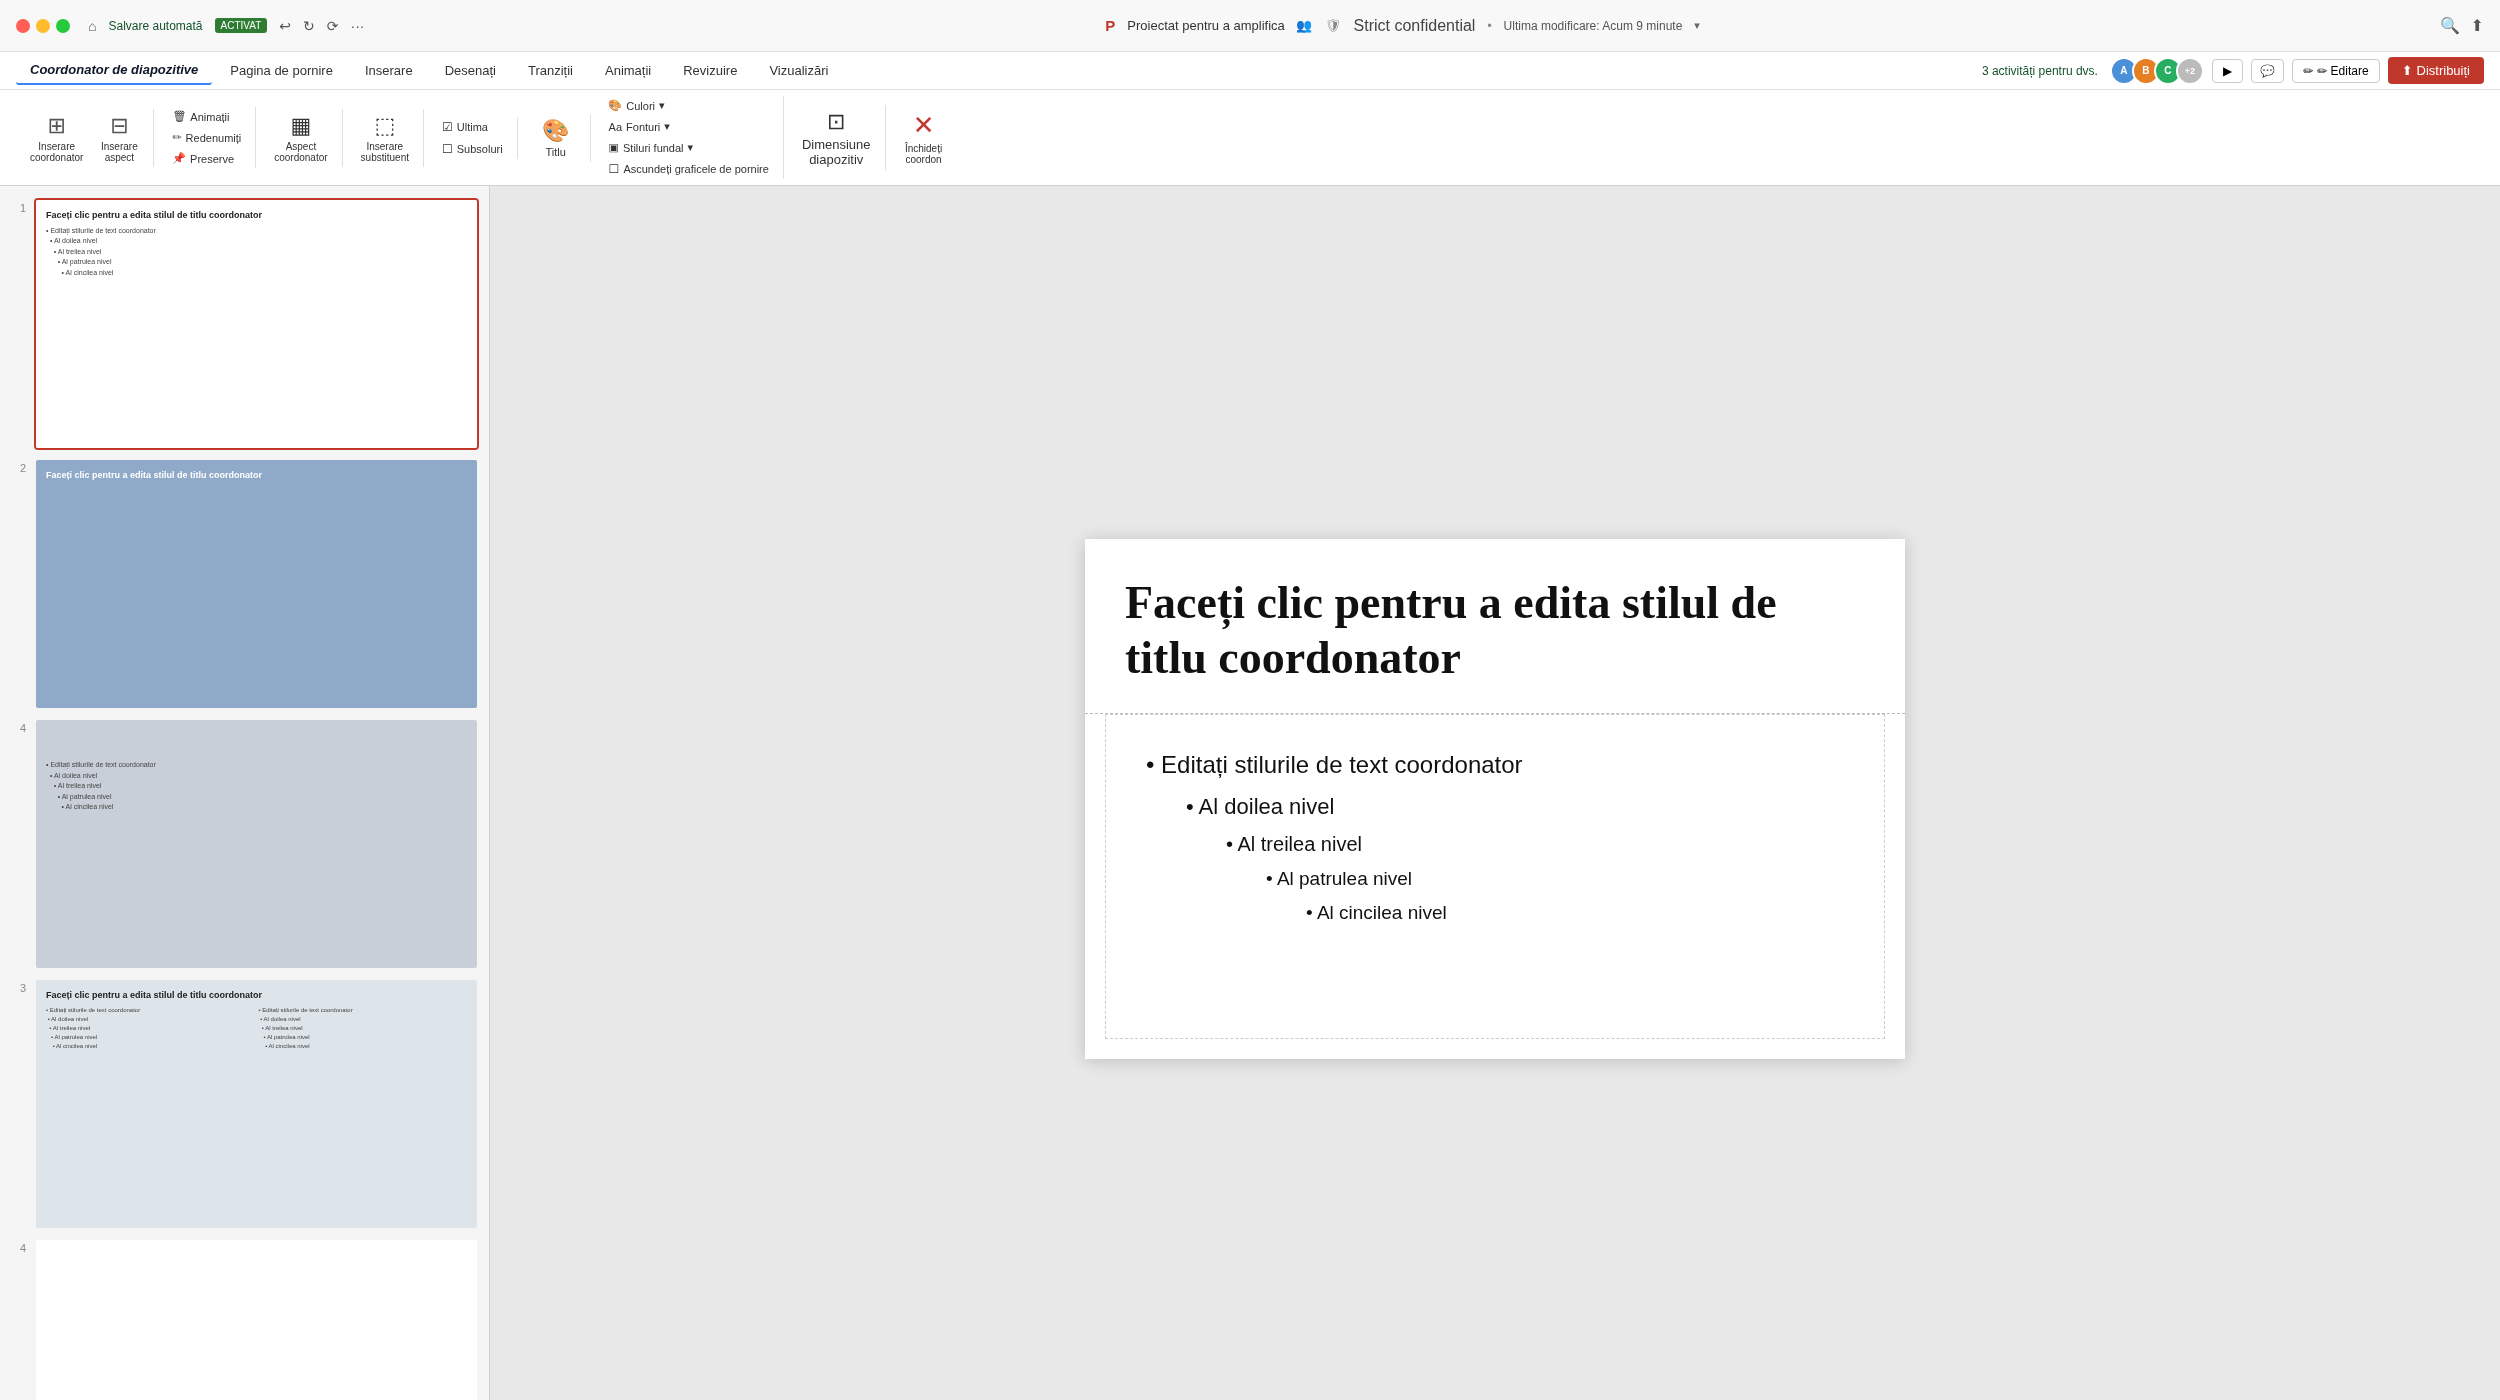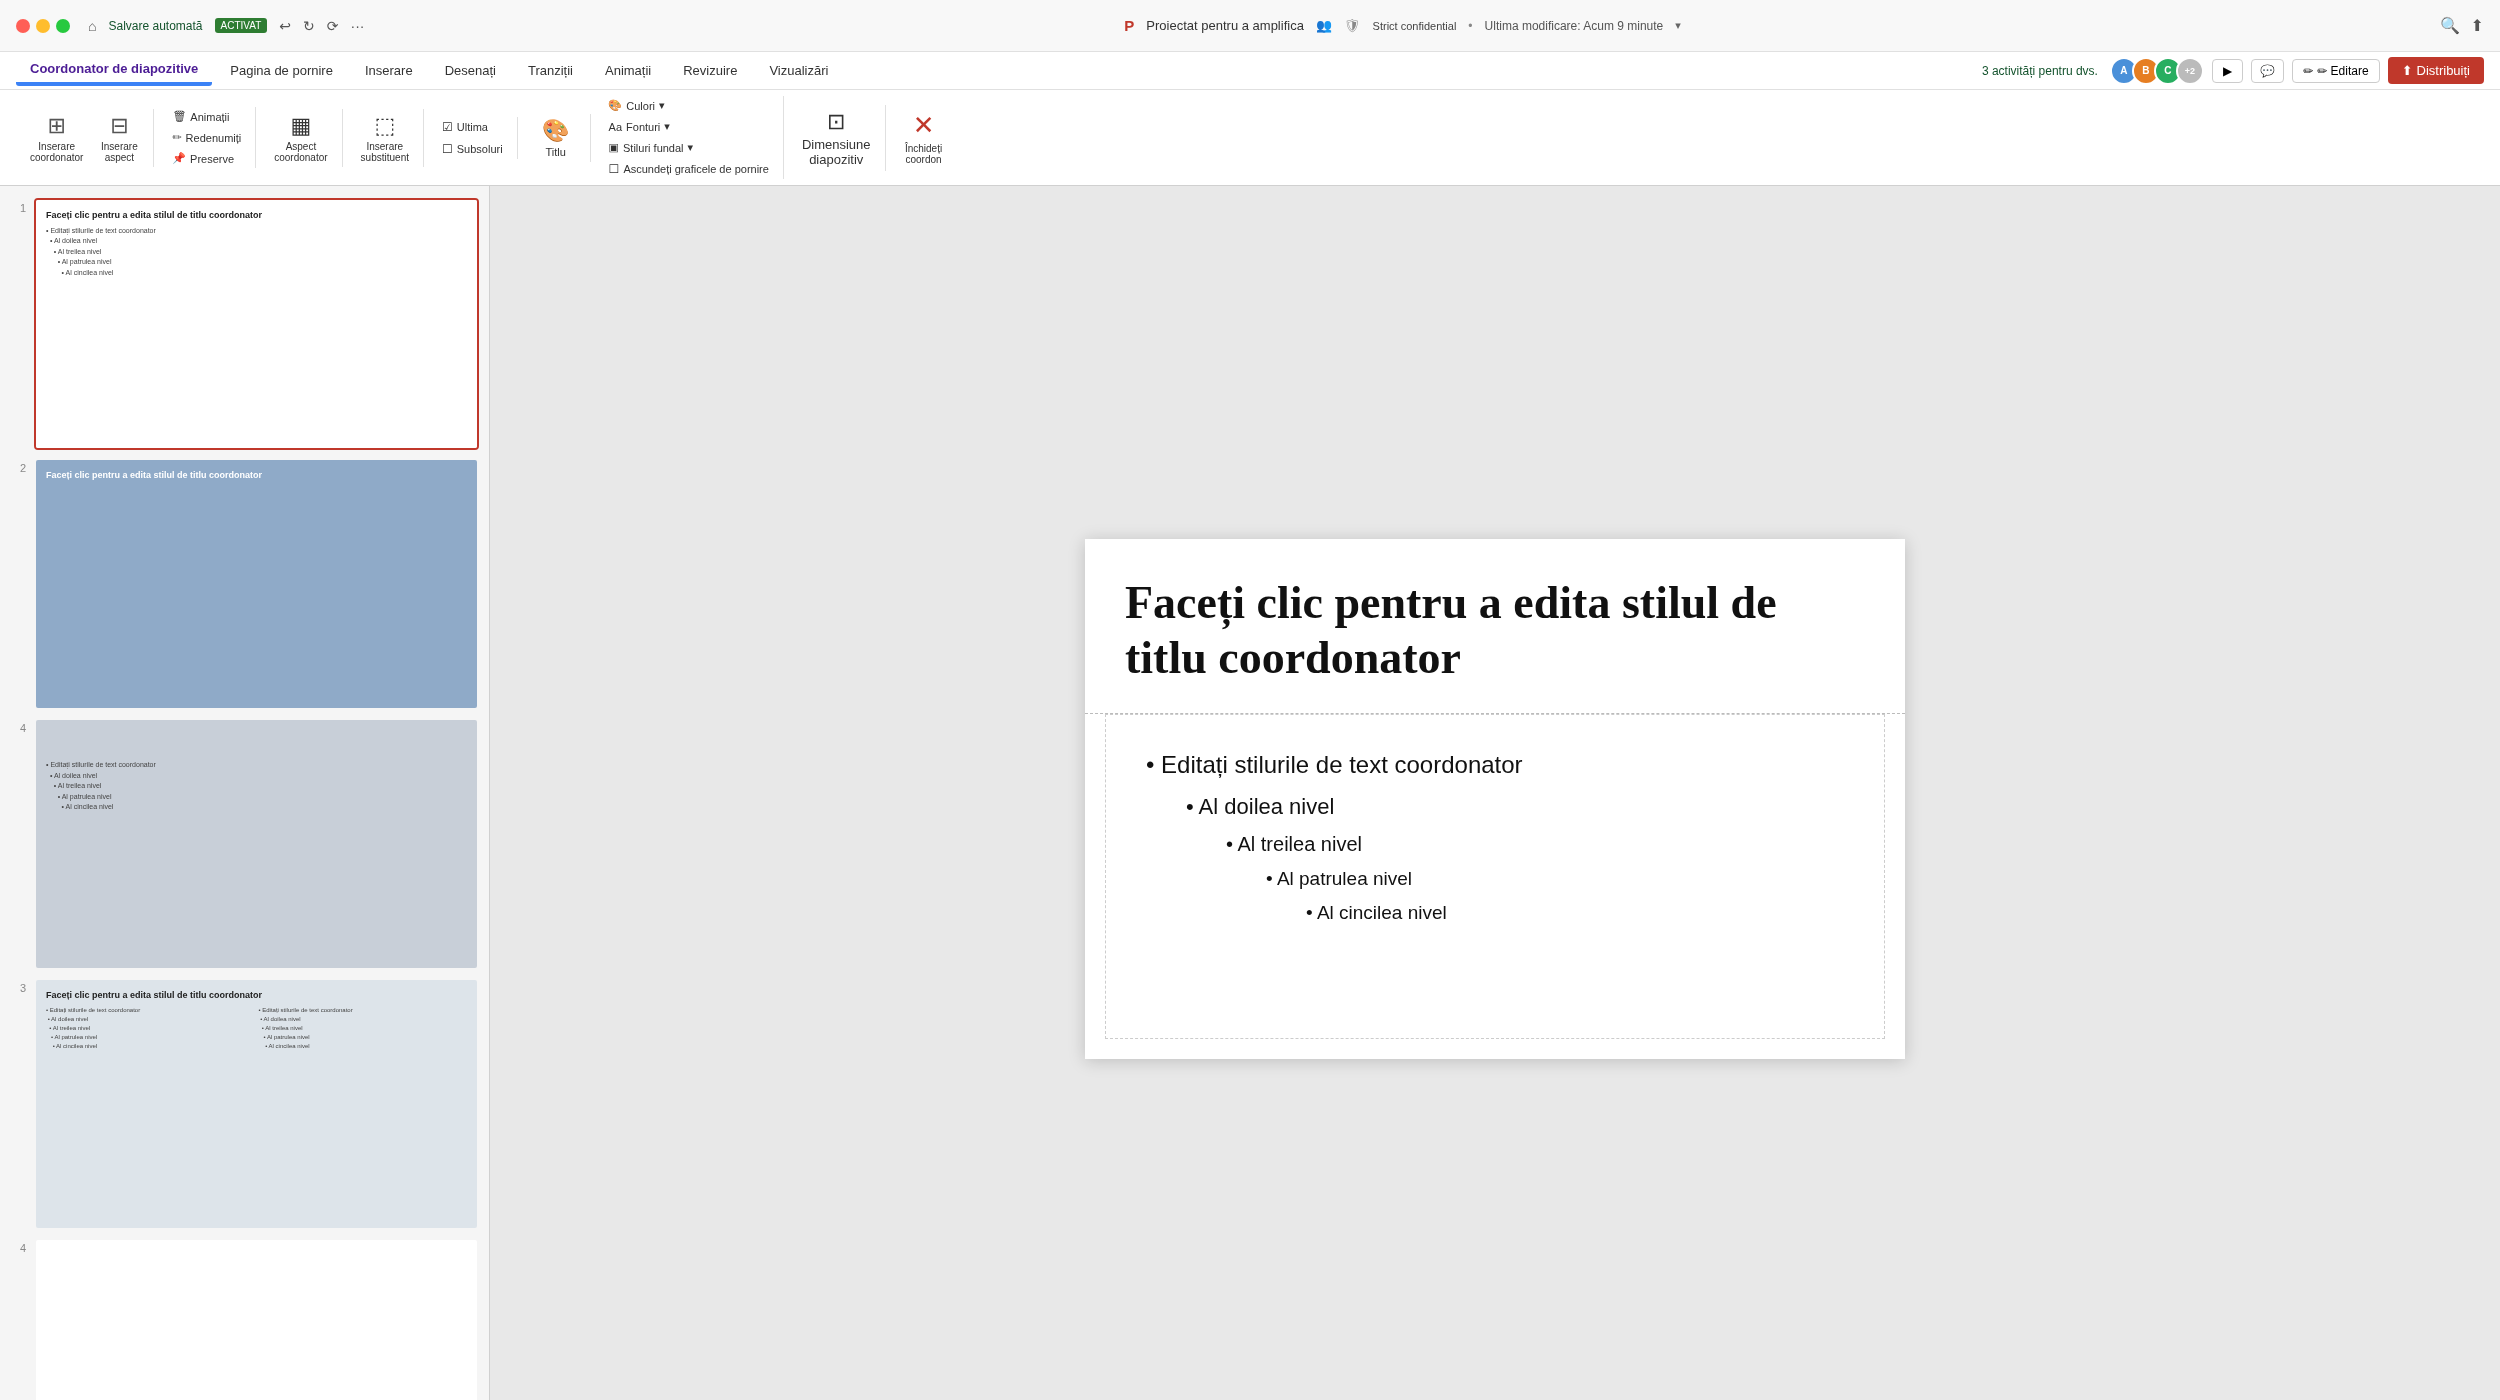--- a/index.html
+++ b/index.html
@@ -39,23 +39,24 @@
       gap: 4px;
     }
     .ribbon-tab {
       padding: 6px 14px;
       font-size: 13px;
       cursor: pointer;
       color: #333;
       border-radius: 3px;
     }
     .ribbon-tab.active {
-      color: #4c1d95;
+      color: #0f172a;
       font-weight: 600;
-      border-bottom: 4px solid #3b82f6;
+      border-bottom: 2px solid #3b82f6;
+      font-style: italic;
     }
     .ribbon-right { margin-left: auto; display: flex; align-items: center; gap: 8px; }
     .avatar { width: 28px; height: 28px; border-radius: 50%; border: 2px solid white; font-size: 10px; display: flex; align-items: center; justify-content: center; color: white; font-weight: bold; }
     .av1 { background: #4a90d9; }
     .av2 { background: #e67e22; }
     .av3 { background: #27ae60; }
     .av-count { background: #bbb; color: #fff; }
     .present-btn { background: white; border: 1px solid #ccc; border-radius: 4px; padding: 4px 10px; font-size: 12px; cursor: pointer; display: flex; align-items: center; gap: 4px; }
     .comment-btn { background: white; border: 1px solid #ccc; border-radius: 4px; padding: 4px 8px; font-size: 12px; cursor: pointer; }
     .edit-btn { background: white; border: 1px solid #ccc; border-radius: 4px; padding: 4px 10px; font-size: 12px; cursor: pointer; display: flex; align-items: center; gap: 4px; }
@@ -226,21 +227,21 @@
     <span class="icon-btn">↻</span>
     <span class="icon-btn">⟳</span>
     <span class="icon-btn">···</span>
   </div>
 
   <div class="title-bar-center">
     <span style="color:#c0382b;font-size:15px;font-weight:bold;">P</span>
     <span style="font-size:13px;color:#333;">Proiectat pentru a amplifica</span>
     <span style="font-size:13px;color:#888;">👥</span>
     <span style="font-size:13px;color:#888;">🛡</span>
-    <span style="font-size:11px;color:#444;">Strict confidential</span>
+    <span style="font-size:16px;color:#444;">Strict confidential</span>
     <span style="font-size:12px;color:#888;">•</span>
     <span style="font-size:12px;color:#555;">Ultima modificare: Acum 9 minute</span>
     <span style="font-size:11px;color:#666;">▾</span>
   </div>
 
   <div class="title-bar-right">
     <span style="font-size:16px;color:#555;">🔍</span>
     <span style="font-size:16px;color:#555;">⬆</span>
   </div>
 </div>

